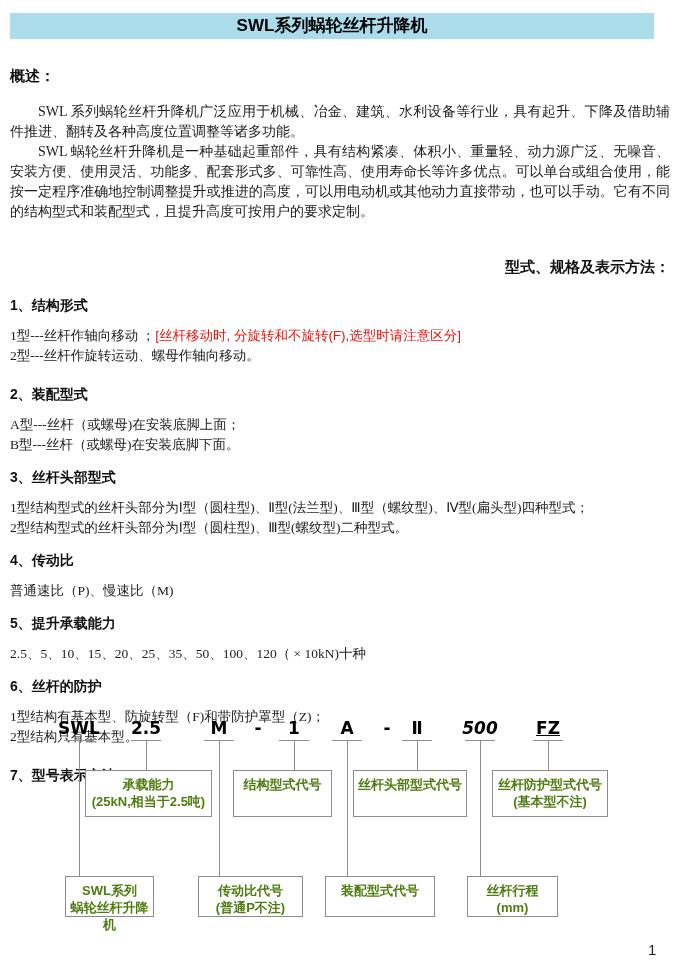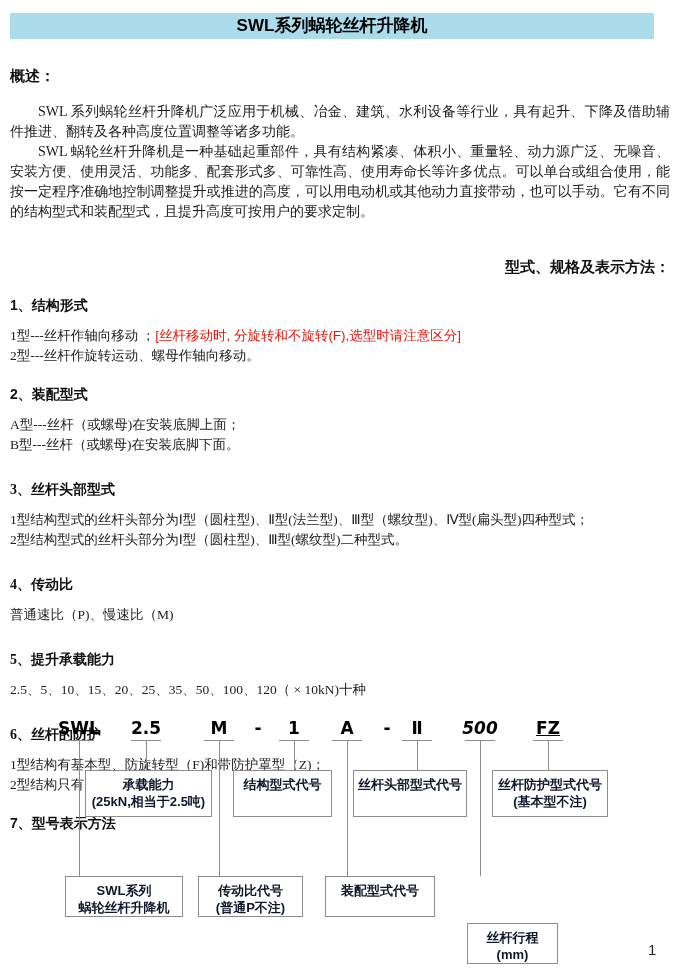--- a/index.html
+++ b/index.html
@@ -31,21 +31,21 @@
   .h-spec{margin-top:36px;text-align:right;}
   .para{
     font-size:14px;line-height:20px;text-align:justify;
     text-indent:2em;margin:0;color:var(--ink);
   }
   .para.first{margin-top:16px;}
   .sec-h{
     font-family:"Liberation Sans", sans-serif;font-weight:bold;
     font-size:14px;color:#111;margin:20px 0 0 0;
   }
-  .sec-h.tight{margin-top:26px;font-family:Liberation Serif, serif;}
+  .sec-h.tight{margin-top:14px;}
   .sec-line{
     font-size:13.5px;line-height:20px;margin:0;color:var(--ink);
   }
   .sec-lines{margin-top:11px;}
   .red{
     color:var(--note_red);
     font-family:"Liberation Sans", sans-serif;
     font-size:13.5px;
   }
   
@@ -56,33 +56,33 @@
     font-size:17px;line-height:20px;color:#000;white-space:nowrap;
   }
   .tick{position:absolute;top:50px;width:30px;height:1px;background:var(--line_gray);}
   .vline{position:absolute;top:51px;width:1px;background:var(--line_gray);}
   .vline.short{height:29px;}
   .vline.tall{height:135px;}
   .lbox{
     position:absolute;border:1px solid var(--line_gray);background:#fff;
     text-align:center;box-sizing:border-box;padding-top:5px;
     font-family:"Liberation Sans", sans-serif;font-weight:bold;
-    font-size:13px;line-height:17px;color:#0f172a;
+    font-size:13px;line-height:17px;color:#4d7c0f;
   }
   .lbox .bl{display:block;}
   .row-top{top:80px;height:47px;}
   .row-bot{top:186px;height:41px;}
   .tb0{left:85px;width:127px;}
   .tb1{left:233px;width:99px;}
   .tb2{left:353px;width:114px;}
   .tb3{left:492px;width:116px;}
-  .bb0{left:65px;width:118px;}
+  .bb0{left:65px;width:89px;}
   .bb1{left:198px;width:105px;}
   .bb2{left:325px;width:110px;}
-  .bb3{left:467px;width:91px;margin-top:47px;}
+  .bb3{left:467px;width:91px;}
   
   .x-swl{left:79px;}  .x-25{left:146px;text-align:right;} .x-m{left:219px;}  .x-d1{left:258px;}
   .x-1{left:294px;}   .x-a{left:347px;}  .x-d2{left:387px;} .x-ii{left:417px;}
   .x-500{left:480px;font-style:italic;} .x-fz{left:548px;text-decoration:underline;}
   .t-swl{left:64px;} .t-25{left:131px;} .t-m{left:204px;} .t-1{left:279px;}
   .t-a{left:332px;}  .t-ii{left:402px;} .t-500{left:465px;} .t-fz{left:533px;}
   .v-swl{left:79px;} .v-25{left:146px;} .v-m{left:219px;} .v-1{left:294px;}
   .v-a{left:347px;}  .v-ii{left:417px;} .v-500{left:480px;} .v-fz{left:548px;}
   .page-num{
     position:absolute;left:648px;top:941px;

